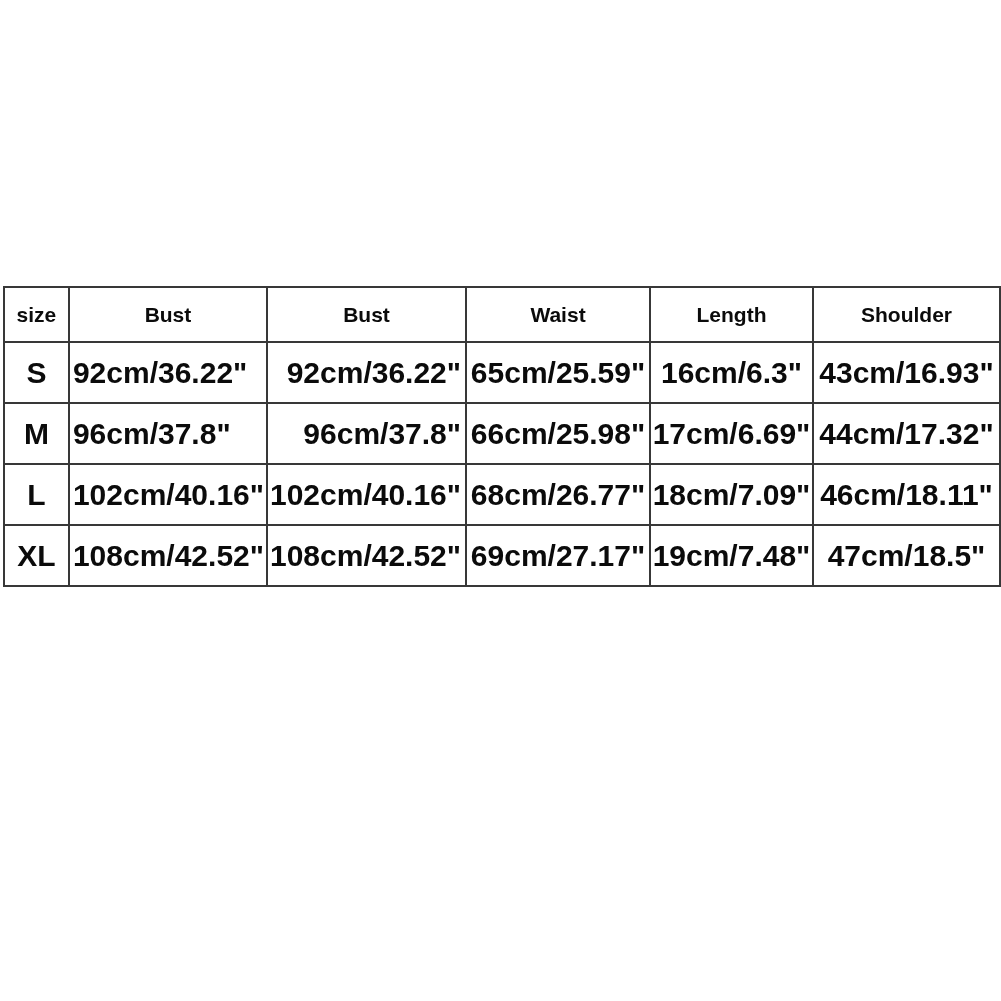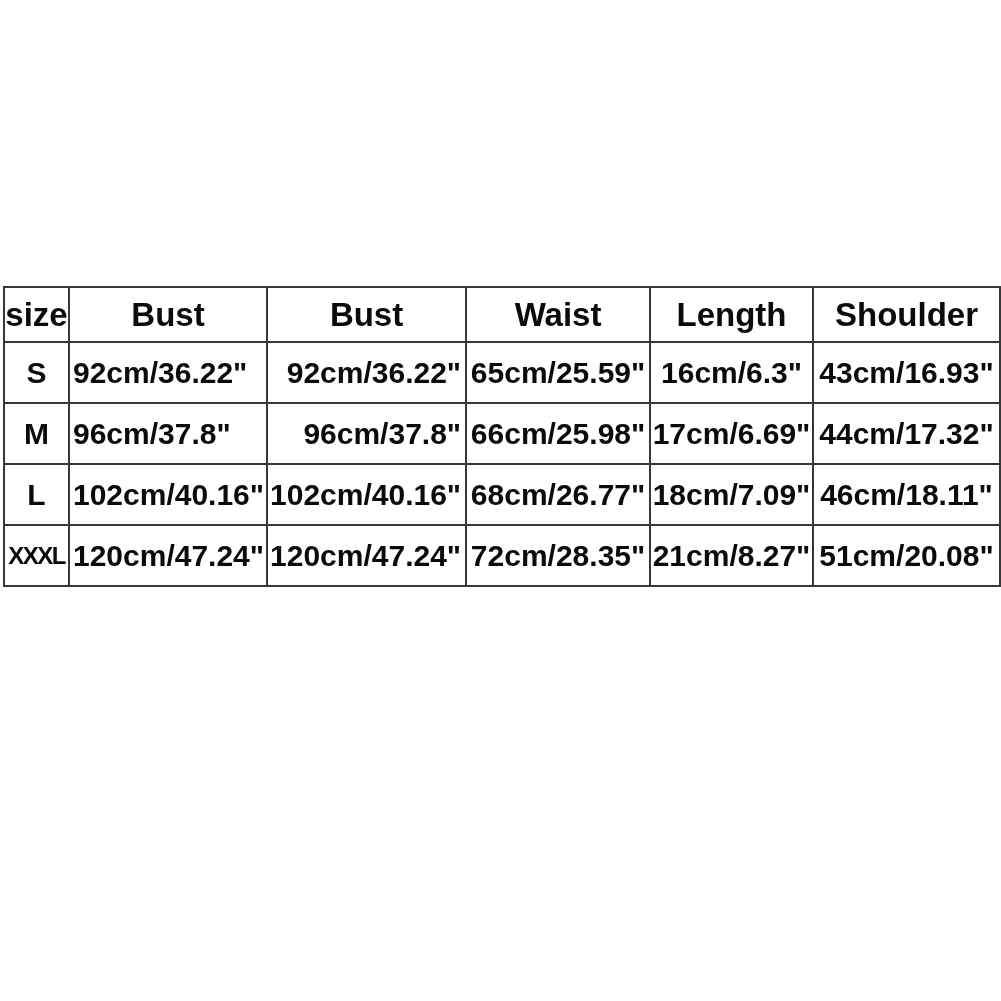--- a/index.html
+++ b/index.html
@@ -28,21 +28,21 @@
     color: #0b0b0b;
     font-weight: 700;
     white-space: nowrap;
     overflow: hidden;
     vertical-align: middle;
     padding: 0;
   }
   .size-table thead tr { height: 55px; }
   .size-table tbody tr { height: 61px; }
   .size-table th {
-    font-size: 33px;
+    font-size: 21px;
     text-align: center;
   }
   .size-table td {
     font-size: 30px;
   }
   td.col-size   { text-align: center; }
   td.col-bust   { text-align: left;  padding-left: 3px;  padding-right: 2px; }
   td.col-waist  { text-align: right; padding-right: 4px; padding-left: 2px; }
   td.col-length { text-align: center; }
   td.col-sleeve { text-align: center; }
@@ -93,21 +93,21 @@
     </tr>
     <tr>
       <td class="col-size">L</td>
       <td class="col-bust">102cm/40.16"</td>
       <td class="col-waist">102cm/40.16"</td>
       <td class="col-length">68cm/26.77"</td>
       <td class="col-sleeve">18cm/7.09"</td>
       <td class="col-shoulder">46cm/18.11"</td>
     </tr>
     <tr>
-      <td class="col-size size-xxxl">XXXL</td>
-      <td class="col-bust">120cm/47.24"</td>
-      <td class="col-waist">120cm/47.24"</td>
-      <td class="col-length">72cm/28.35"</td>
-      <td class="col-sleeve">21cm/8.27"</td>
-      <td class="col-shoulder">51cm/20.08"</td>
+      <td class="col-size">XL</td>
+      <td class="col-bust">108cm/42.52"</td>
+      <td class="col-waist">108cm/42.52"</td>
+      <td class="col-length">69cm/27.17"</td>
+      <td class="col-sleeve">19cm/7.48"</td>
+      <td class="col-shoulder">47cm/18.5"</td>
     </tr>
   </tbody>
 </table>
 
 </body></html>

